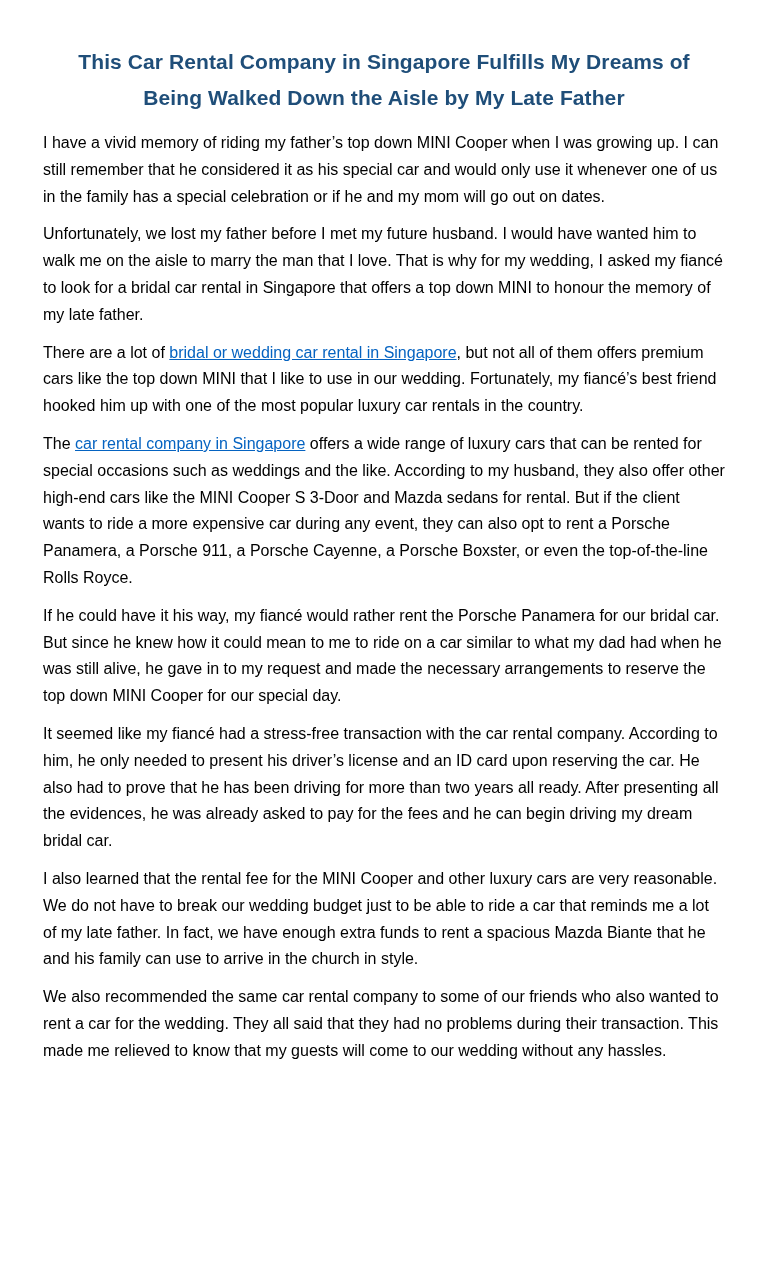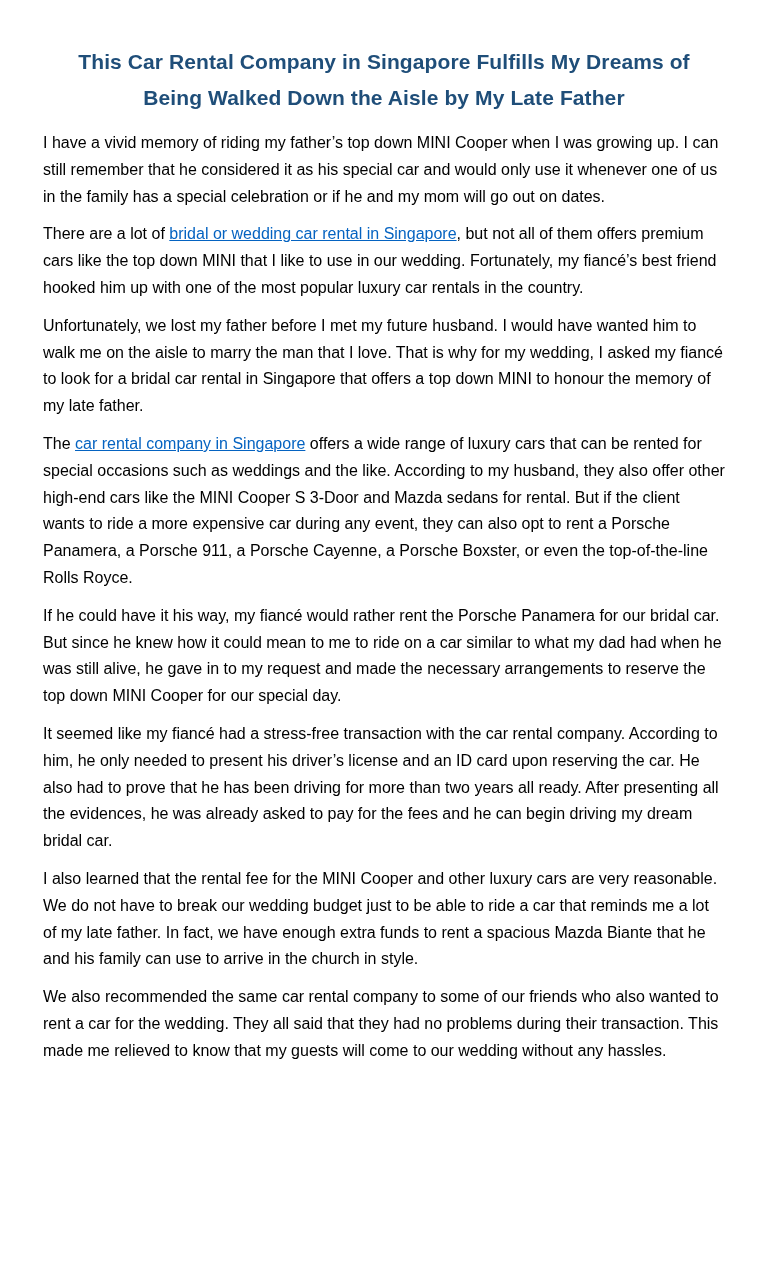--- a/index.html
+++ b/index.html
@@ -51,21 +51,21 @@
   }
 </style>
 </head>
 <body style="--title-color: #1F4E79; --link-color: #0563C1; --text-color: #000000;">
 
 <div class="page">
   <h1 class="doc-title">This Car Rental Company in Singapore Fulfills My Dreams of Being Walked Down the Aisle by My Late Father</h1>
 
   <div class="doc-body">
     <p><span>I have a vivid memory of riding my father’s top down MINI Cooper when I was growing up. I can still remember that he considered it as his special car and would only use it whenever one of us in the family has a special celebration or if he and my mom will go out on dates.</span></p>
+    <p><span>Unfortunately, we lost my father before I met my future husband. I would have wanted him to walk me on the aisle to marry the man that I love. That is why for my wedding, I asked my fiancé to look for a bridal car rental in Singapore that offers a top down MINI to honour the memory of my late father.</span></p>
     <p><span>There are a lot of </span><a class="doc-link" href="#">bridal or wedding car rental in Singapore</a><span>, but not all of them offers premium cars like the top down MINI that I like to use in our wedding. Fortunately, my fiancé’s best friend hooked him up with one of the most popular luxury car rentals in the country.</span></p>
-    <p><span>Unfortunately, we lost my father before I met my future husband. I would have wanted him to walk me on the aisle to marry the man that I love. That is why for my wedding, I asked my fiancé to look for a bridal car rental in Singapore that offers a top down MINI to honour the memory of my late father.</span></p>
     <p><span>The </span><a class="doc-link" href="#">car rental company in Singapore</a><span> offers a wide range of luxury cars that can be rented for special occasions such as weddings and the like. According to my husband, they also offer other high-end cars like the MINI Cooper S 3-Door and Mazda sedans for rental. But if the client wants to ride a more expensive car during any event, they can also opt to rent a Porsche Panamera, a Porsche 911, a Porsche Cayenne, a Porsche Boxster, or even the top-of-the-line Rolls Royce.</span></p>
     <p><span>If he could have it his way, my fiancé would rather rent the Porsche Panamera for our bridal car. But since he knew how it could mean to me to ride on a car similar to what my dad had when he was still alive, he gave in to my request and made the necessary arrangements to reserve the top down MINI Cooper for our special day.</span></p>
     <p><span>It seemed like my fiancé had a stress-free transaction with the car rental company. According to him, he only needed to present his driver’s license and an ID card upon reserving the car. He also had to prove that he has been driving for more than two years all ready. After presenting all the evidences, he was already asked to pay for the fees and he can begin driving my dream bridal car.</span></p>
     <p><span>I also learned that the rental fee for the MINI Cooper and other luxury cars are very reasonable. We do not have to break our wedding budget just to be able to ride a car that reminds me a lot of my late father. In fact, we have enough extra funds to rent a spacious Mazda Biante that he and his family can use to arrive in the church in style.</span></p>
     <p><span>We also recommended the same car rental company to some of our friends who also wanted to rent a car for the wedding. They all said that they had no problems during their transaction. This made me relieved to know that my guests will come to our wedding without any hassles.</span></p>
   </div>
 </div>
 
 </body></html>

